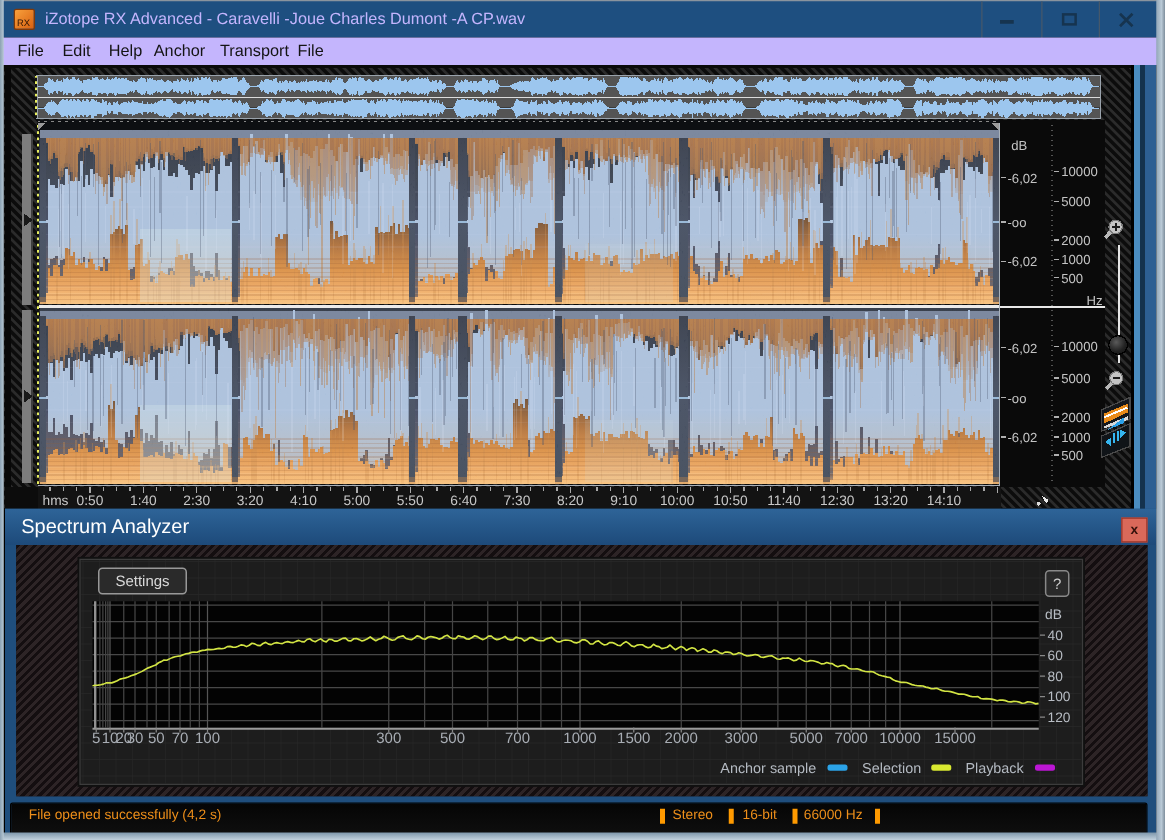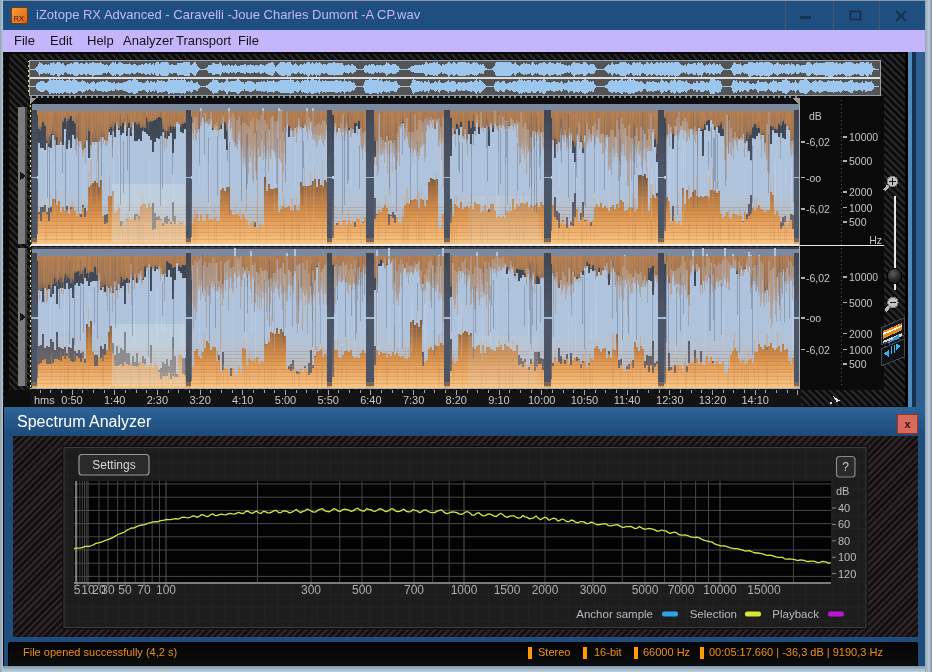--- a/index.html
+++ b/index.html
@@ -40,21 +40,21 @@
 <div class="tsep abs" style="left:879px"></div>
 <svg class="abs" style="left:0;top:0" width="932" height="30">
 <rect x="800" y="16" width="11" height="3" fill="#16344f"></rect>
 <rect x="850.5" y="11.5" width="10" height="8" fill="none" stroke="#16344f" stroke-width="2"></rect>
 <path d="M896,11 L906,21 M906,11 L896,21" stroke="#16344f" stroke-width="2.2"></path>
 </svg>
 <div id="menubar" class="abs">
 <span style="left:12px">File</span>
     <span style="left:48px">Edit</span>
     <span style="left:85px">Help</span>
-<span style="left:121px">Analyzer</span>
+<span style="left:121px">Anchor</span>
     <span style="left:174px">Transport</span>
     <span style="left:236px">File</span>
 </div>
 <div id="blackline" class="abs"></div>
 <svg style="position:absolute;left:0;top:0" width="932" height="408" viewBox="0 0 932 408" shape-rendering="crispEdges" text-rendering="optimizeLegibility">
 <defs>
 <pattern id="hatch" width="5" height="5" patternUnits="userSpaceOnUse" patternTransform="rotate(-45)">
 <rect width="5" height="5" fill="#0c0c0c"></rect>
         <rect width="2.2" height="5" fill="#2b2b2b"></rect>
       </pattern>
@@ -362,16 +362,15 @@
 </svg>
 <div id="statusbar" class="abs">
 <span class="txt" style="left:14px">File opened successfully (4,2 s)</span>
 <span class="sep" style="left:519px"></span>
 <span class="txt" style="left:529px">Stereo</span>
 <span class="sep" style="left:574px"></span>
 <span class="txt" style="left:585px">16-bit</span>
 <span class="sep" style="left:625px"></span>
 <span class="txt" style="left:634px">66000 Hz</span>
 <span class="sep" style="left:691px"></span>
-<span class="txt" style="left:700px">00:05:17.660 | -36,3 dB | 9190,3 Hz</span>
 </div>
 <div id="bottomedge" class="abs"></div>
 <div id="leftedge" class="abs"></div>
 <div id="rightedge" class="abs"></div>
 </body></html>

